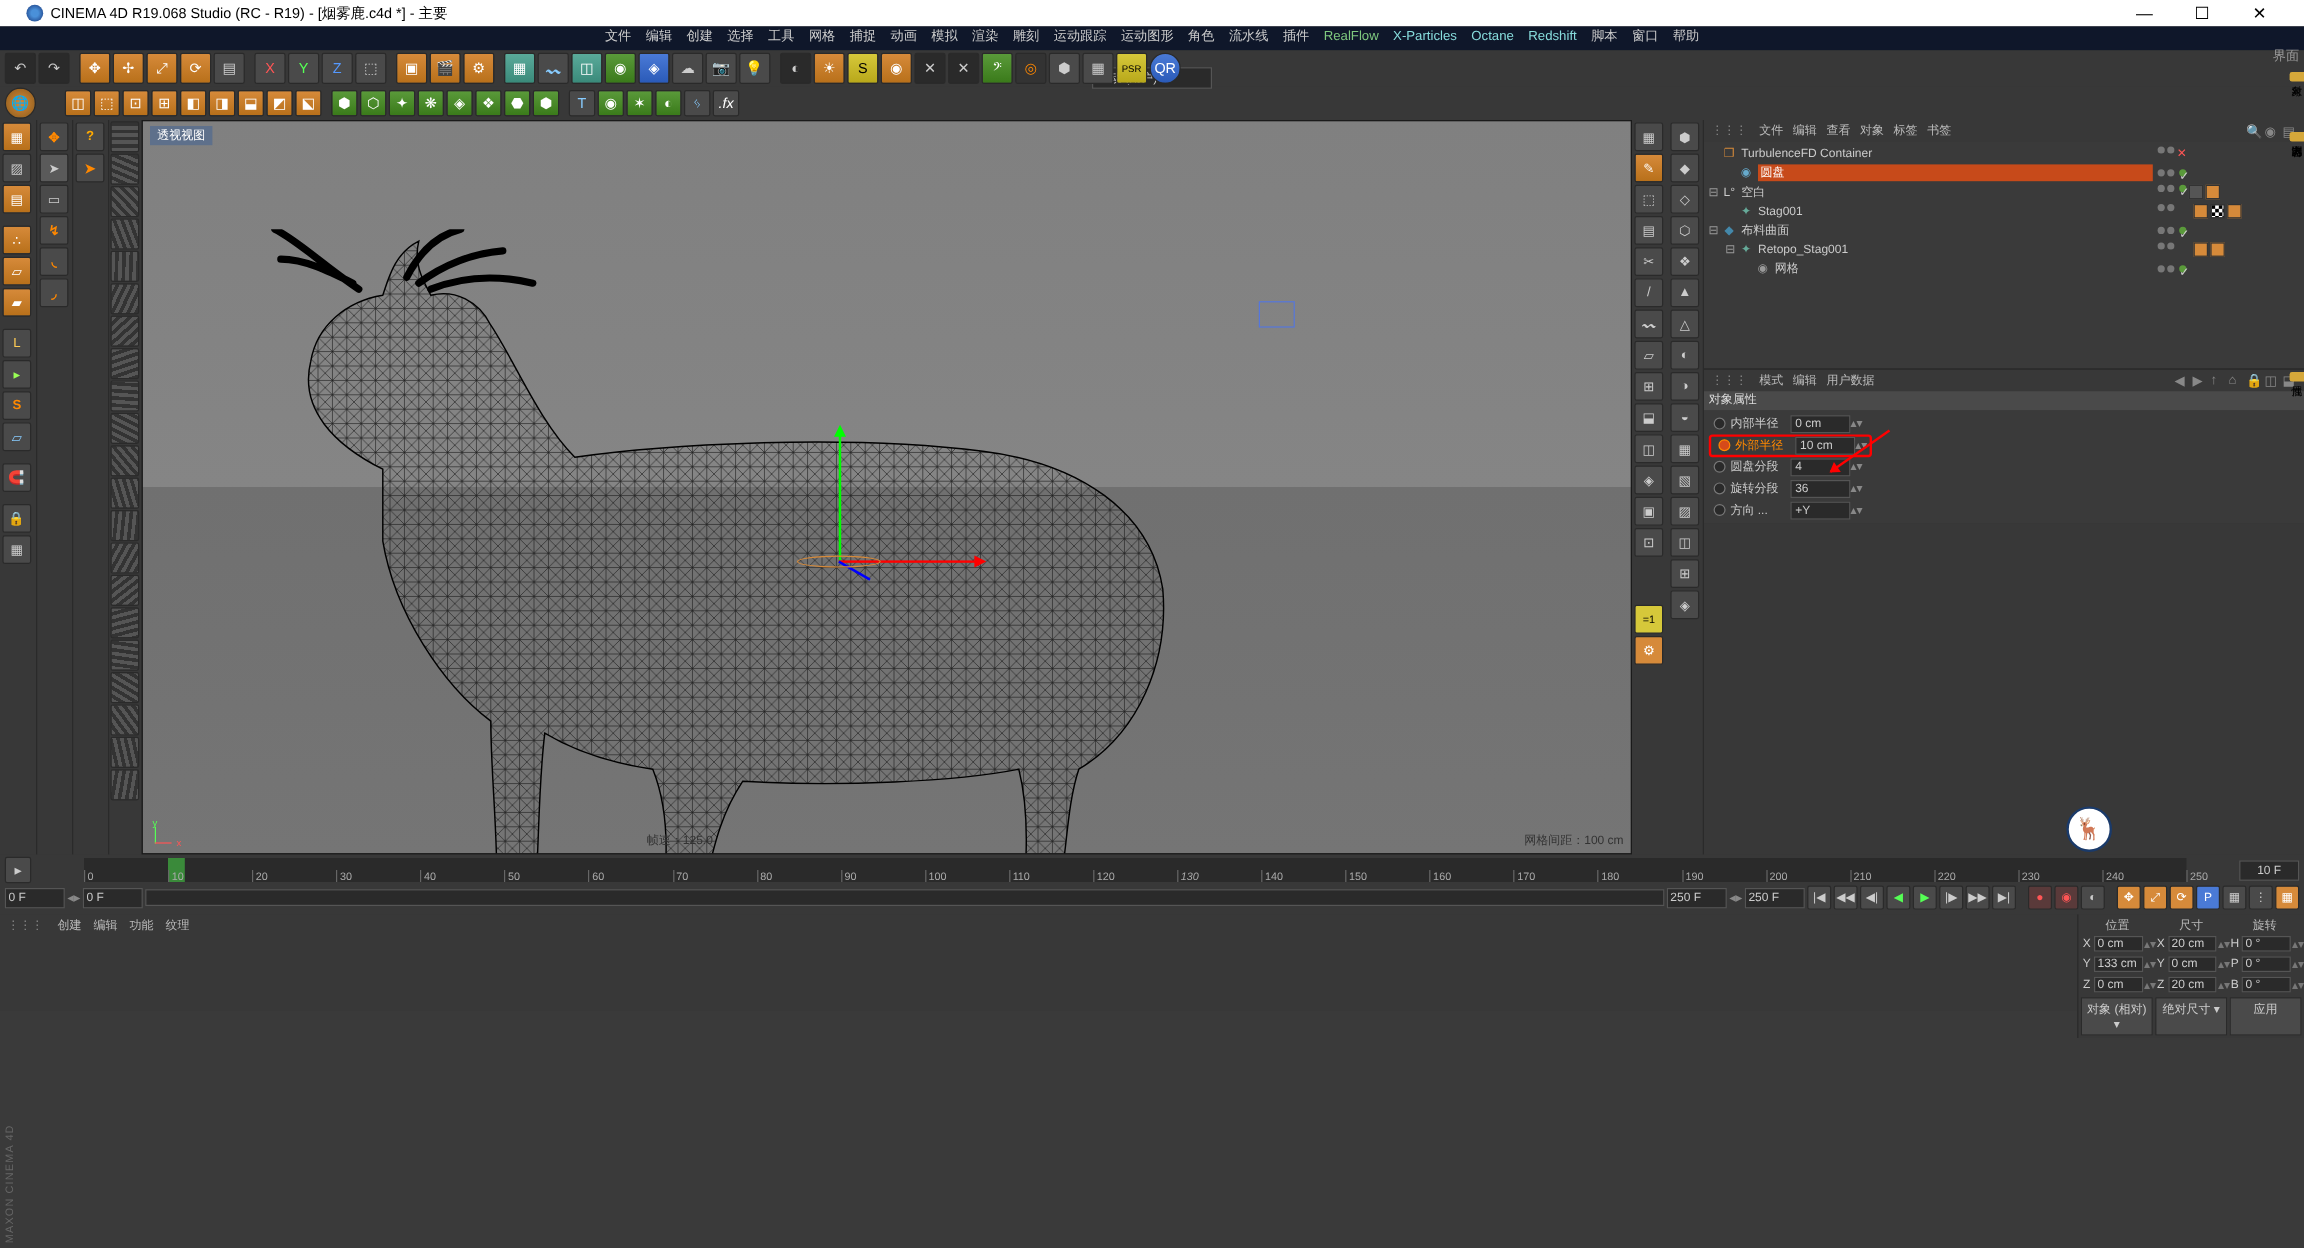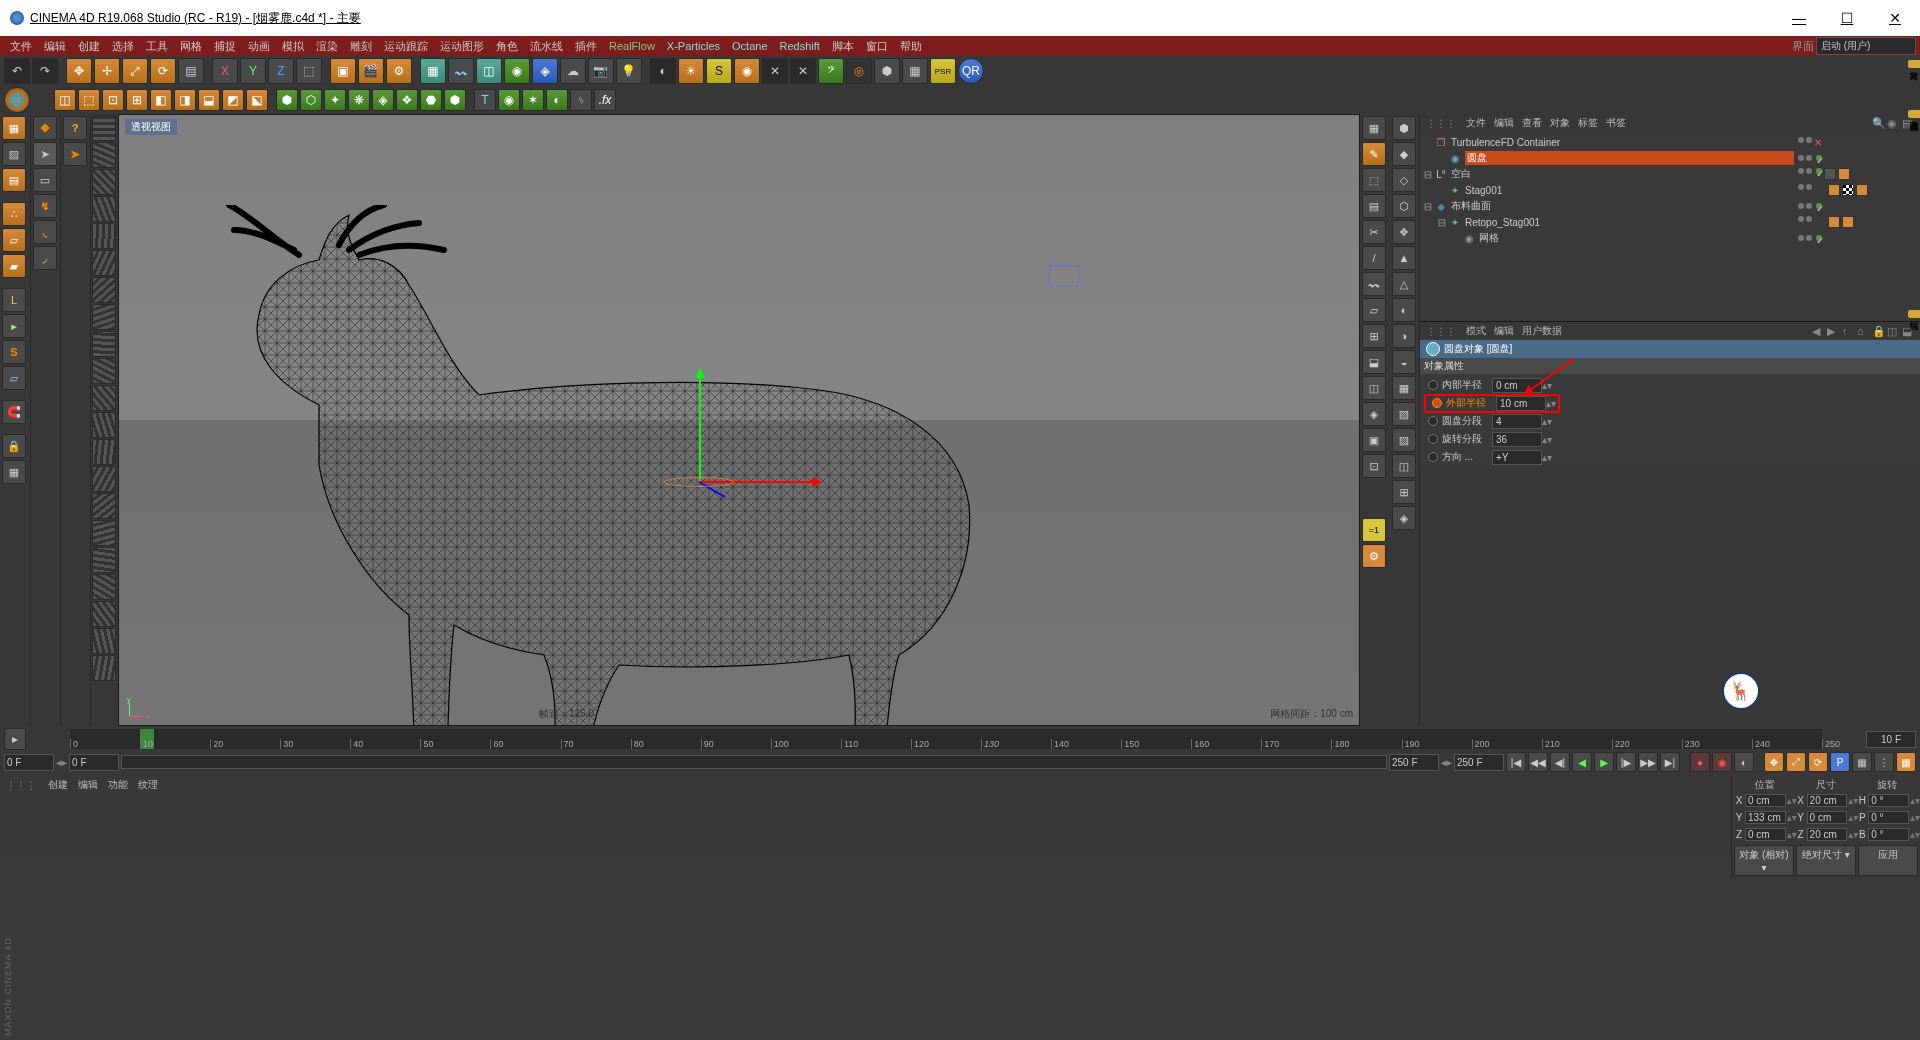--- a/index.html
+++ b/index.html
@@ -1,25 +1,25 @@
 <!DOCTYPE html>
 <html><head>
 <meta charset="utf-8">
 <style>
 * { margin: 0; padding: 0; box-sizing: border-box; font-family: "Microsoft YaHei", Arial, sans-serif; }
 body { background: #3a3a3a; color: #ccc; font-size: 11px; overflow: hidden; width: 1920px; height: 1040px; position: relative; }
 
 
-.titlebar { height: 36px; background: #fff; display: flex; align-items: center; padding: 0 10px; color: #000; font-size: 12px; text-decoration: underline; }
+.titlebar { height: 22px; background: #fff; display: flex; align-items: center; padding: 0 22px; color: #000; font-size: 12px; }
 .titlebar .app-icon { width: 14px; height: 14px; background: radial-gradient(circle, #4a90d9 30%, #2c5aa0 70%); border-radius: 50%; margin-right: 6px; }
 .titlebar .wincontrols { margin-left: auto; display: flex; gap: 18px; font-size: 14px; }
 .titlebar .wincontrols span { width: 30px; text-align: center; cursor: default; }
 
 
-.menubar { height: 20px; background: #7f1d1d; display: flex; align-items: center; padding: 0 4px; gap: 2px; font-size: 11px; }
+.menubar { height: 20px; background: #0f172a; display: flex; align-items: center; padding: 0 4px; gap: 2px; font-size: 11px; flex-direction: column; }
 .menubar .mitem { padding: 2px 6px; color: #ccc; }
 .menubar .mitem.green { color: #7fc97f; }
 .menubar .mitem.cyan { color: #8dd; }
 .menubar .layout-label { margin-left: auto; color: #999; }
 .menubar .layout-dd { background: #2a2a2a; border: 1px solid #555; padding: 1px 4px; color: #ccc; width: 100px; font-size: 10px; }
 
 
 .toolbar { background: #383838; padding: 2px 4px; display: flex; align-items: center; gap: 2px; }
 .tbtn { width: 22px; height: 22px; background: #4a4a4a; border: 1px solid #2a2a2a; display: inline-flex; align-items: center; justify-content: center; border-radius: 2px; font-size: 12px; color: #ccc; }
 .tbtn.big { width: 26px; height: 26px; }
@@ -513,24 +513,20 @@
         <div class="pm-icons">
           <span class="pm-icon">◀</span>
           <span class="pm-icon">▶</span>
           <span class="pm-icon">↑</span>
           <span class="pm-icon">⌂</span>
           <span class="pm-icon">🔒</span>
           <span class="pm-icon">◫</span>
           <span class="pm-icon">⬓</span>
         </div>
       </div>
-      <div class="attr-header">
-        <span class="aicon"></span>
-        <span>圆盘对象 [圆盘]</span>
-      </div>
       <div class="attr-section-h">对象属性</div>
       <div class="attr-section" id="attr-rows">
           <div class="attr-row">
             <span class="rbullet"></span>
             <span class="rlabel">内部半径</span>
             <span class="rval">0 cm</span>
             <span class="rspin">▴▾</span>
           </div>
           <div class="attr-row hot">
             <span class="highlight-box">

